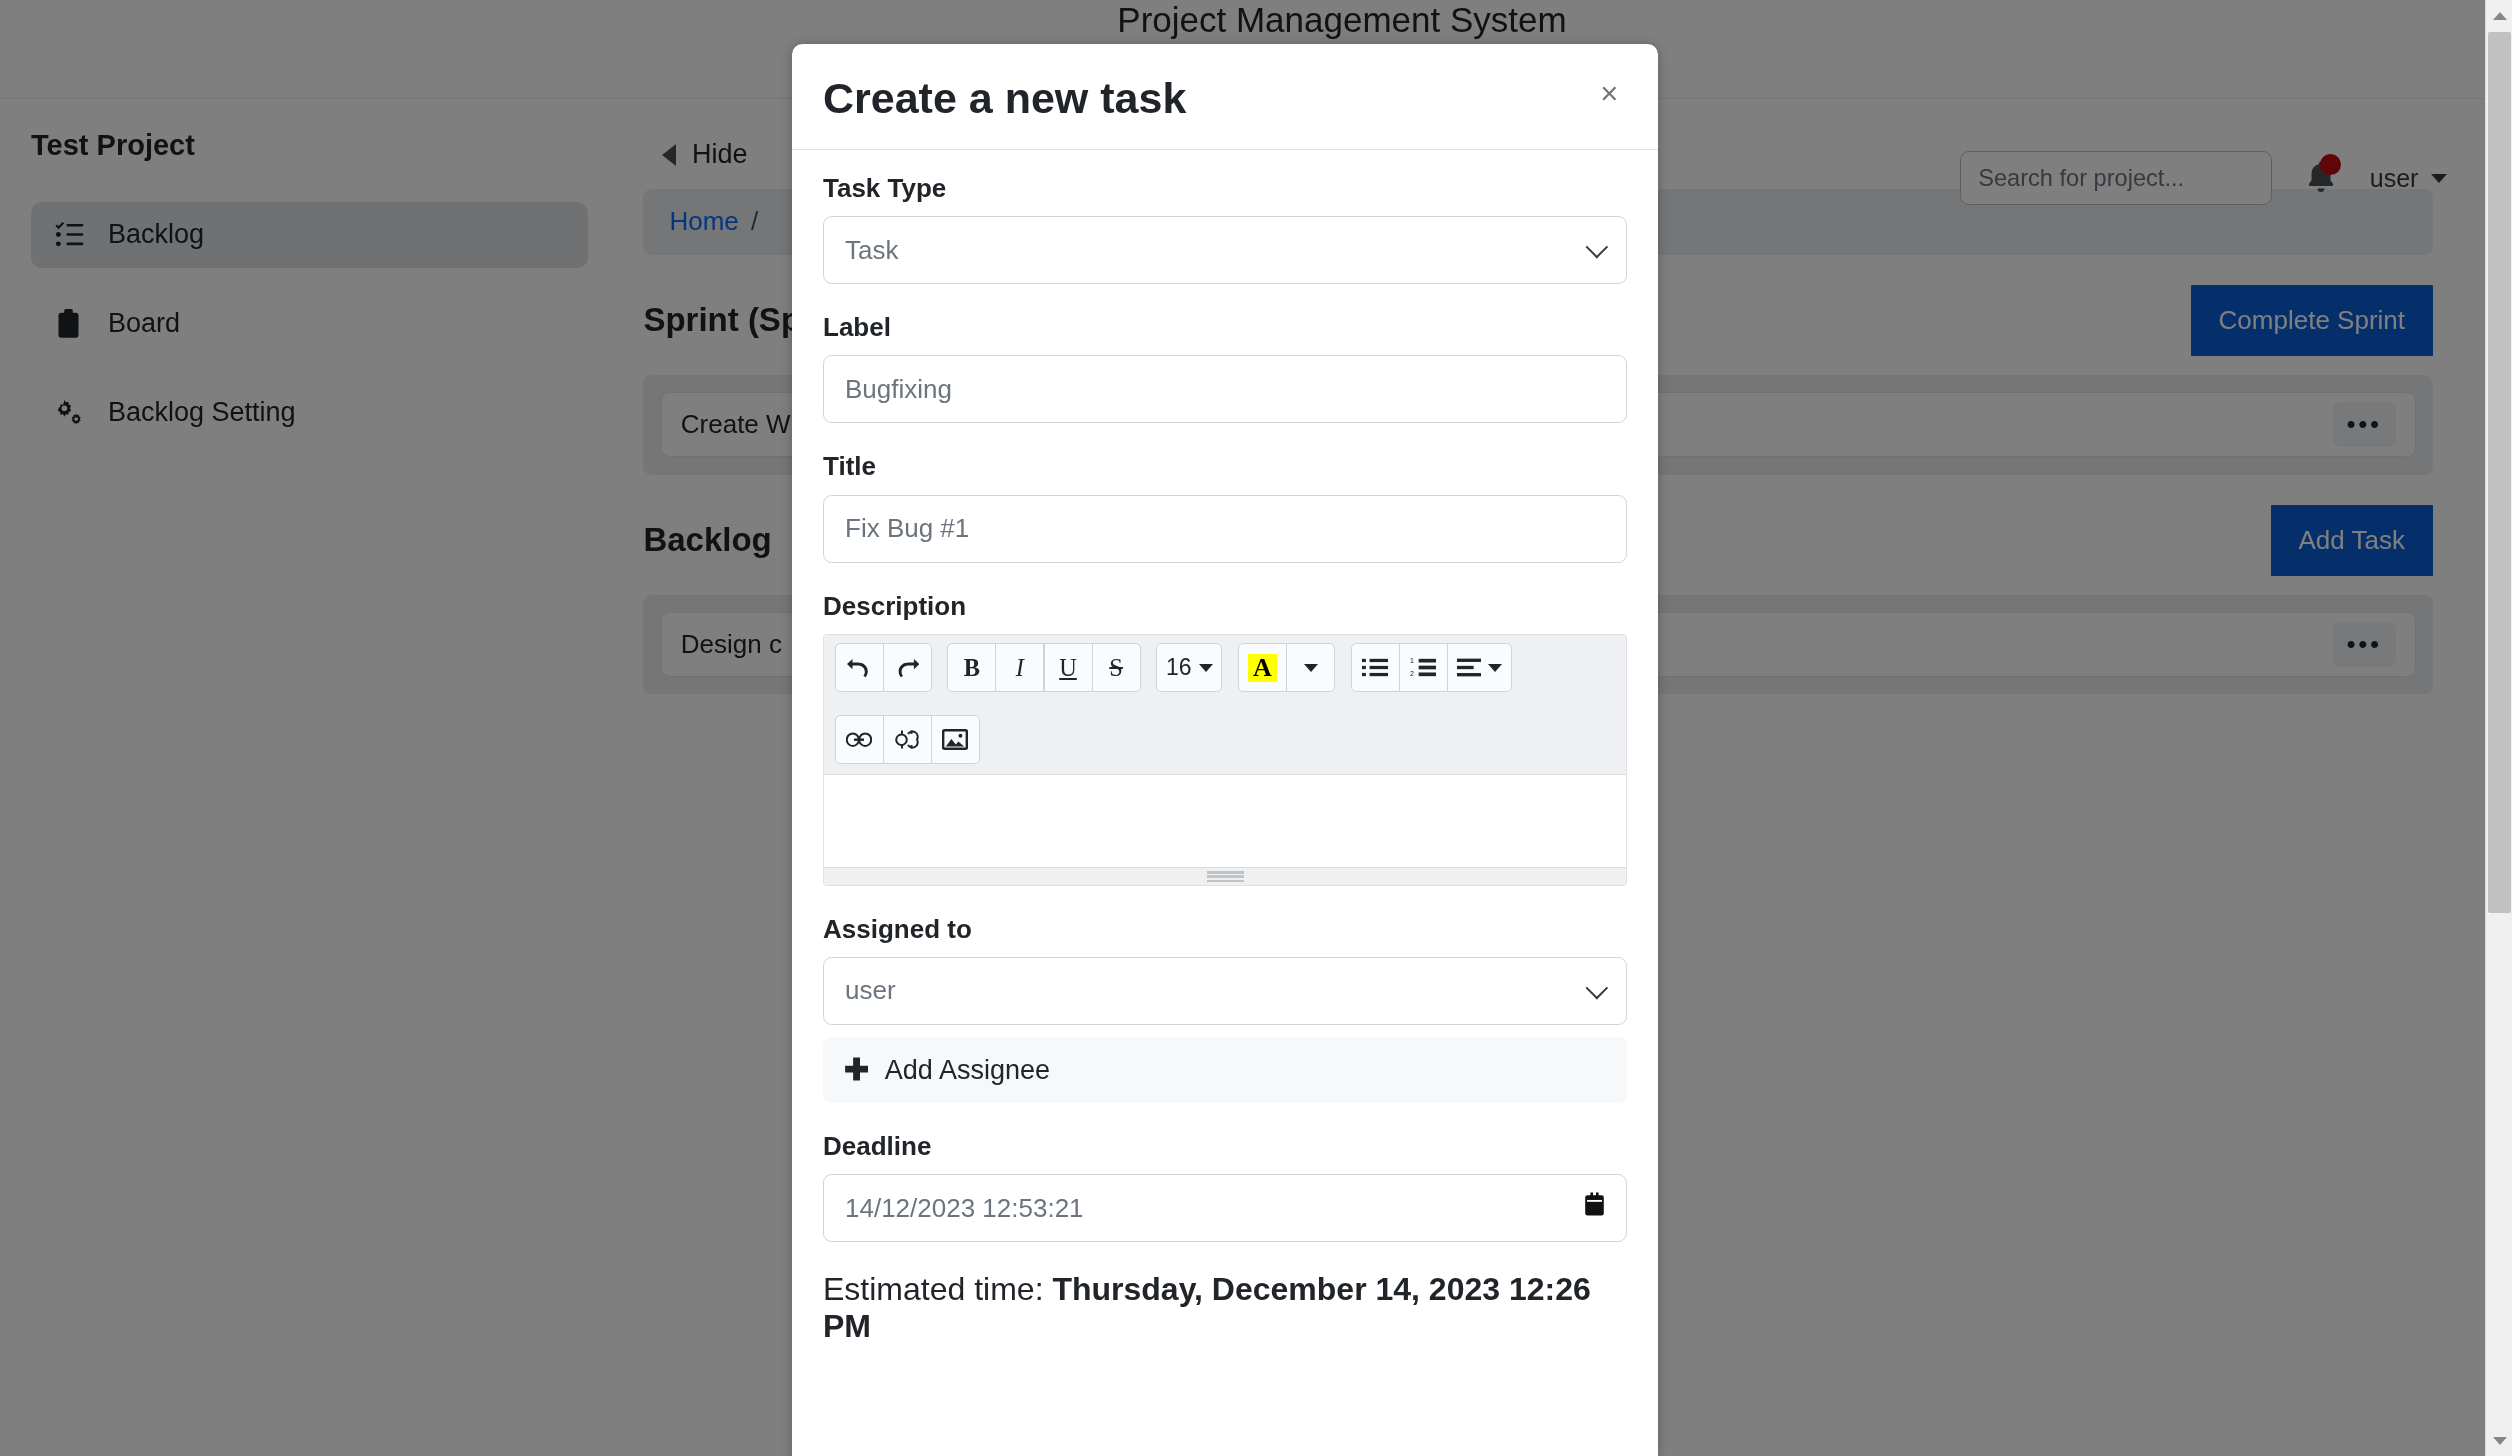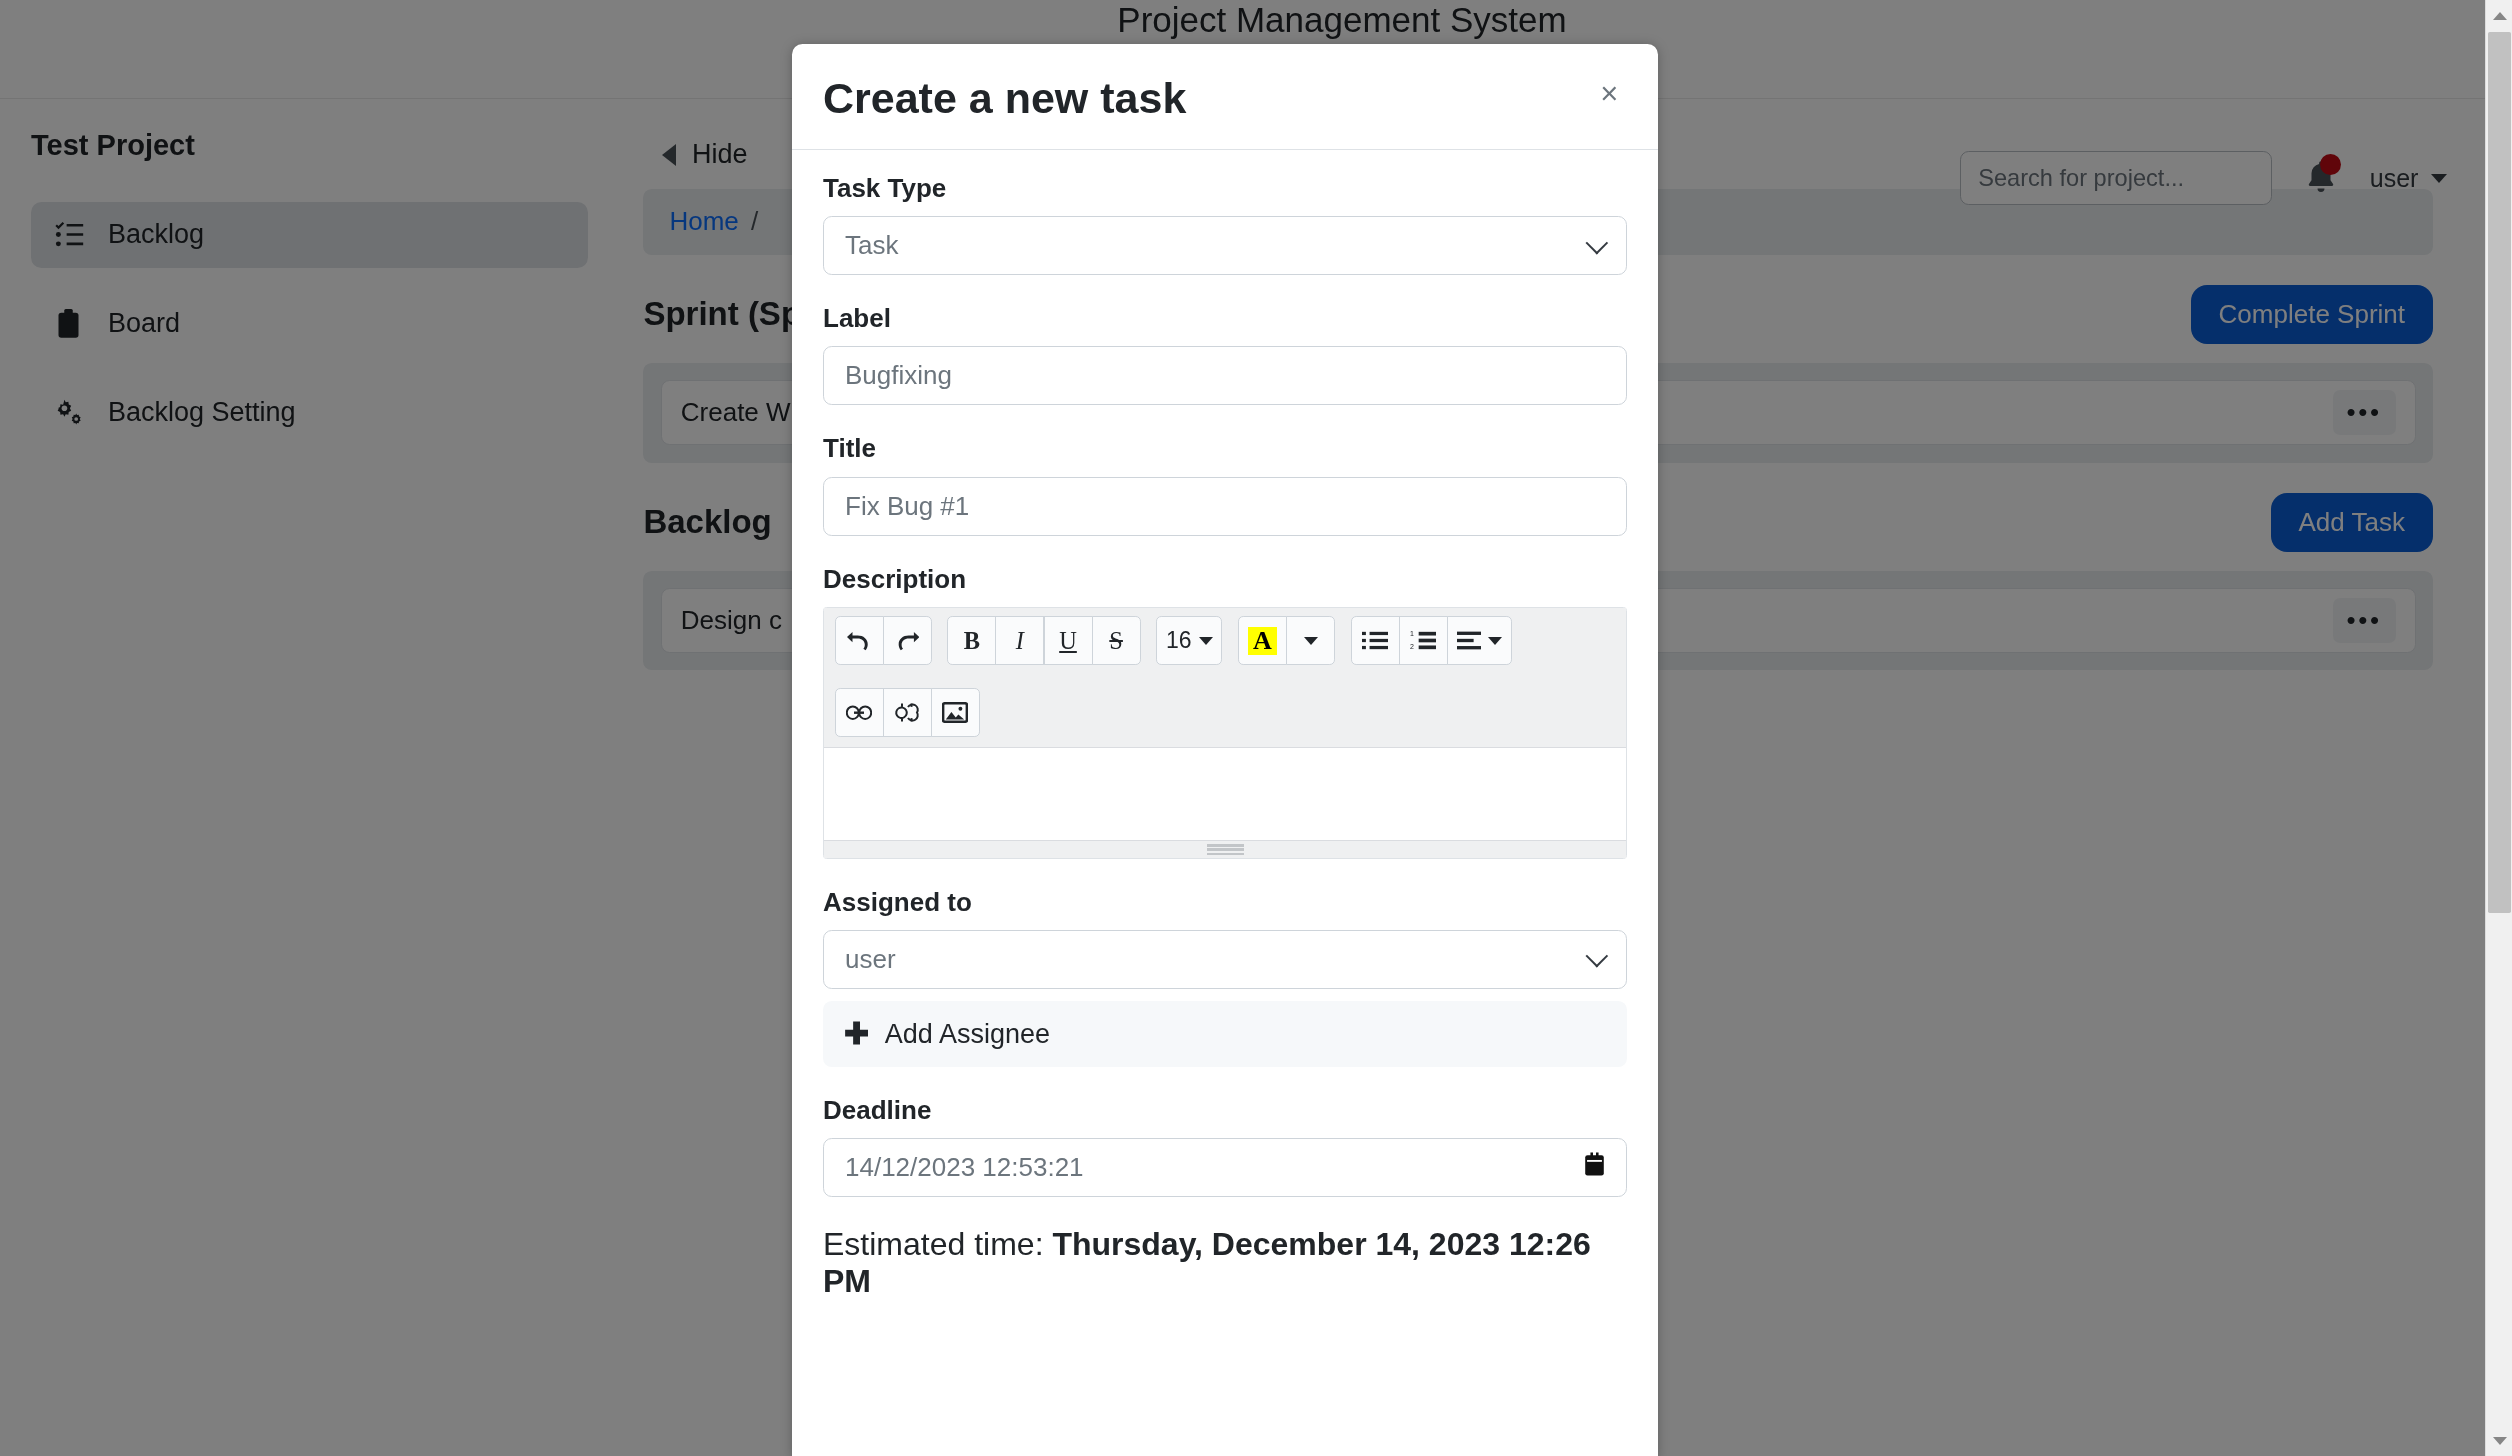--- a/index.html
+++ b/index.html
@@ -116,21 +116,21 @@
     display: flex; gap: 12.2px;
   }
   .breadcrumb-bar a { color: #0d6efd; text-decoration: none; }
   .section-head {
     display: flex; align-items: center; justify-content: space-between;
     margin: 7px 0 19px 0;
   }
   .section-title { font-size: 33px; font-weight: bold; color: #212529; }
   .btn-primary {
     background: #0b5ed7; color: #fff; border: none;
-    font-size: 26px; padding: 14px 28px; border-radius: 16px;
+    font-size: 26px; padding: 20px 28px; border-radius: 1px;
     white-space: nowrap;
   }
   .task-panel { background: #e9ecef; border-radius: 8.7px; padding: 17.4px; margin-bottom: 30px; }
   .task-row {
     background: #fff; border: 0.9px solid #dee2e6; border-radius: 8.7px;
     height: 65px; display: flex; align-items: center;
     padding: 0 19px; font-size: 26px; color: #212529;
     justify-content: space-between;
   }
   .dots-btn {
@@ -191,21 +191,21 @@
     font-family: "Liberation Sans", sans-serif;
   }
   .modal-body { padding: 23px 31px 35px 31px; flex: 1; overflow: hidden; }
 
   .field-label {
     font-size: 26px; font-weight: bold; color: #212529;
     margin: 0 0 12.2px 0;
   }
   .field-label.mt { margin-top: 28px; }
   .form-control {
-    width: 100%; height: 59px;
+    width: 100%; height: 68px;
     border: 0.9px solid #ced4da; border-radius: 8.7px;
     background: #fff; color: #6c757d;
     font-size: 26px; padding: 0 21px;
     display: flex; align-items: center;
     font-family: "Liberation Sans", sans-serif;
   }
   .form-select {
     position: relative;
     padding-right: 52px;
   }

